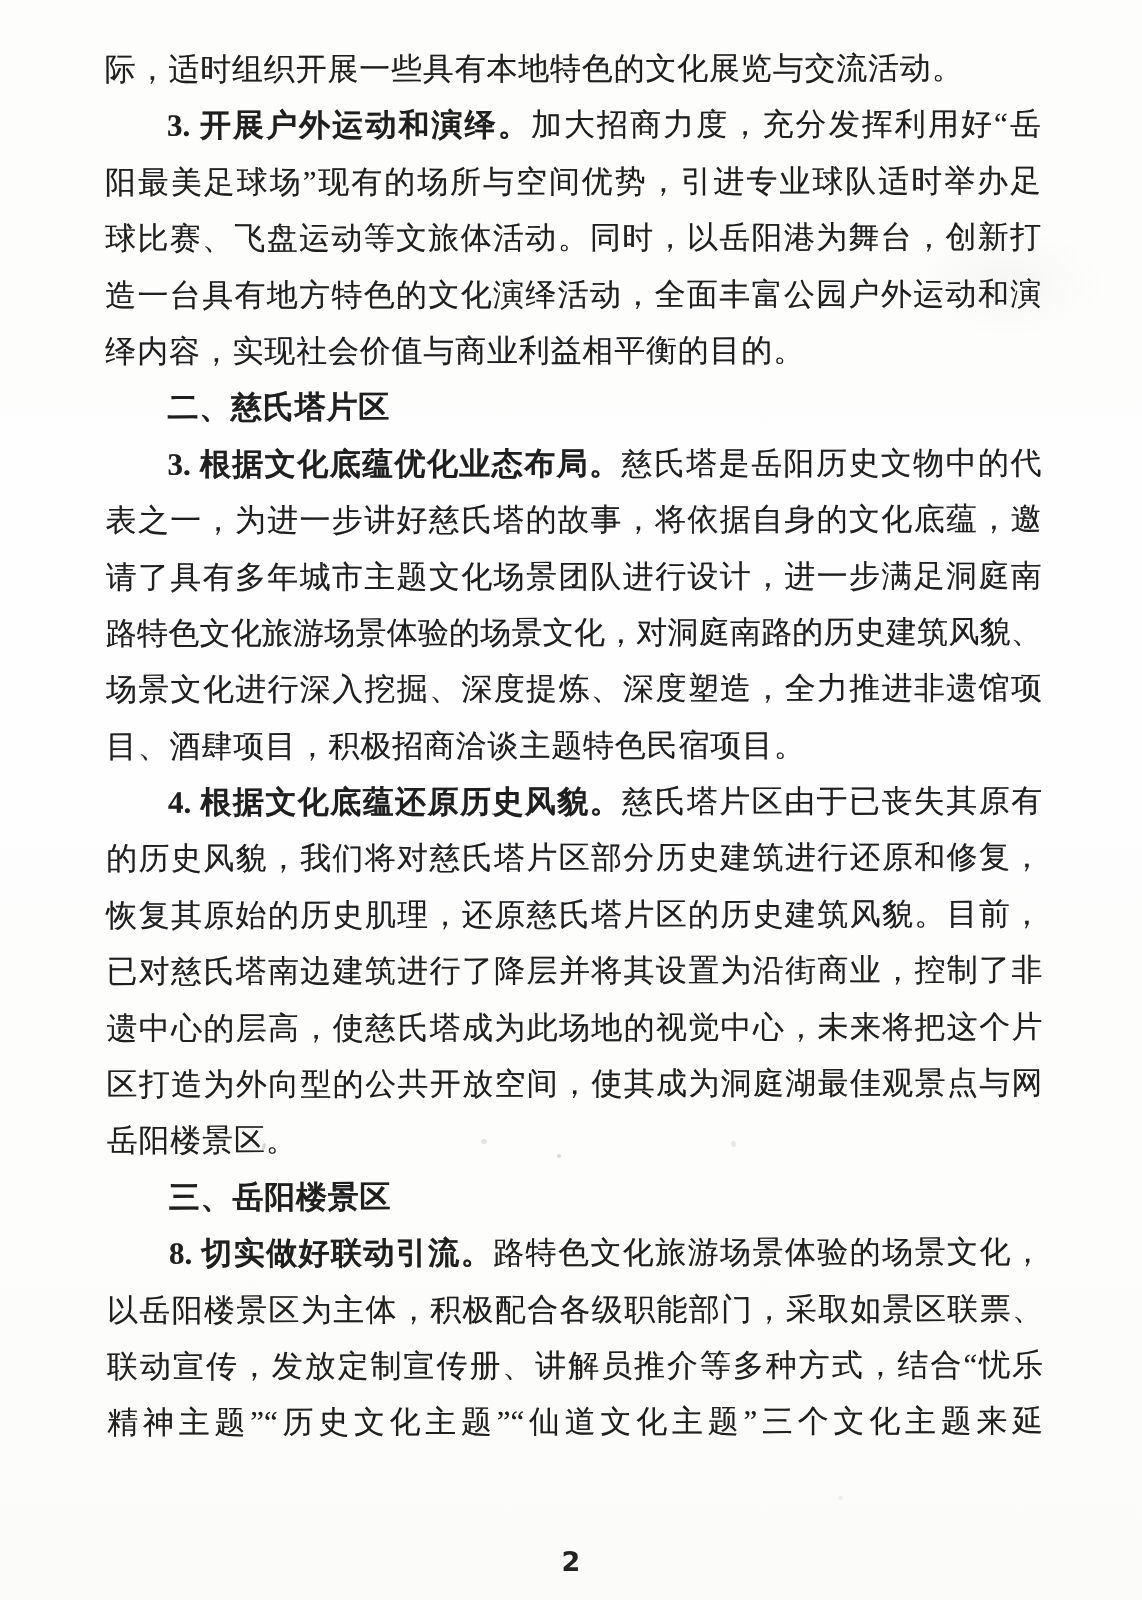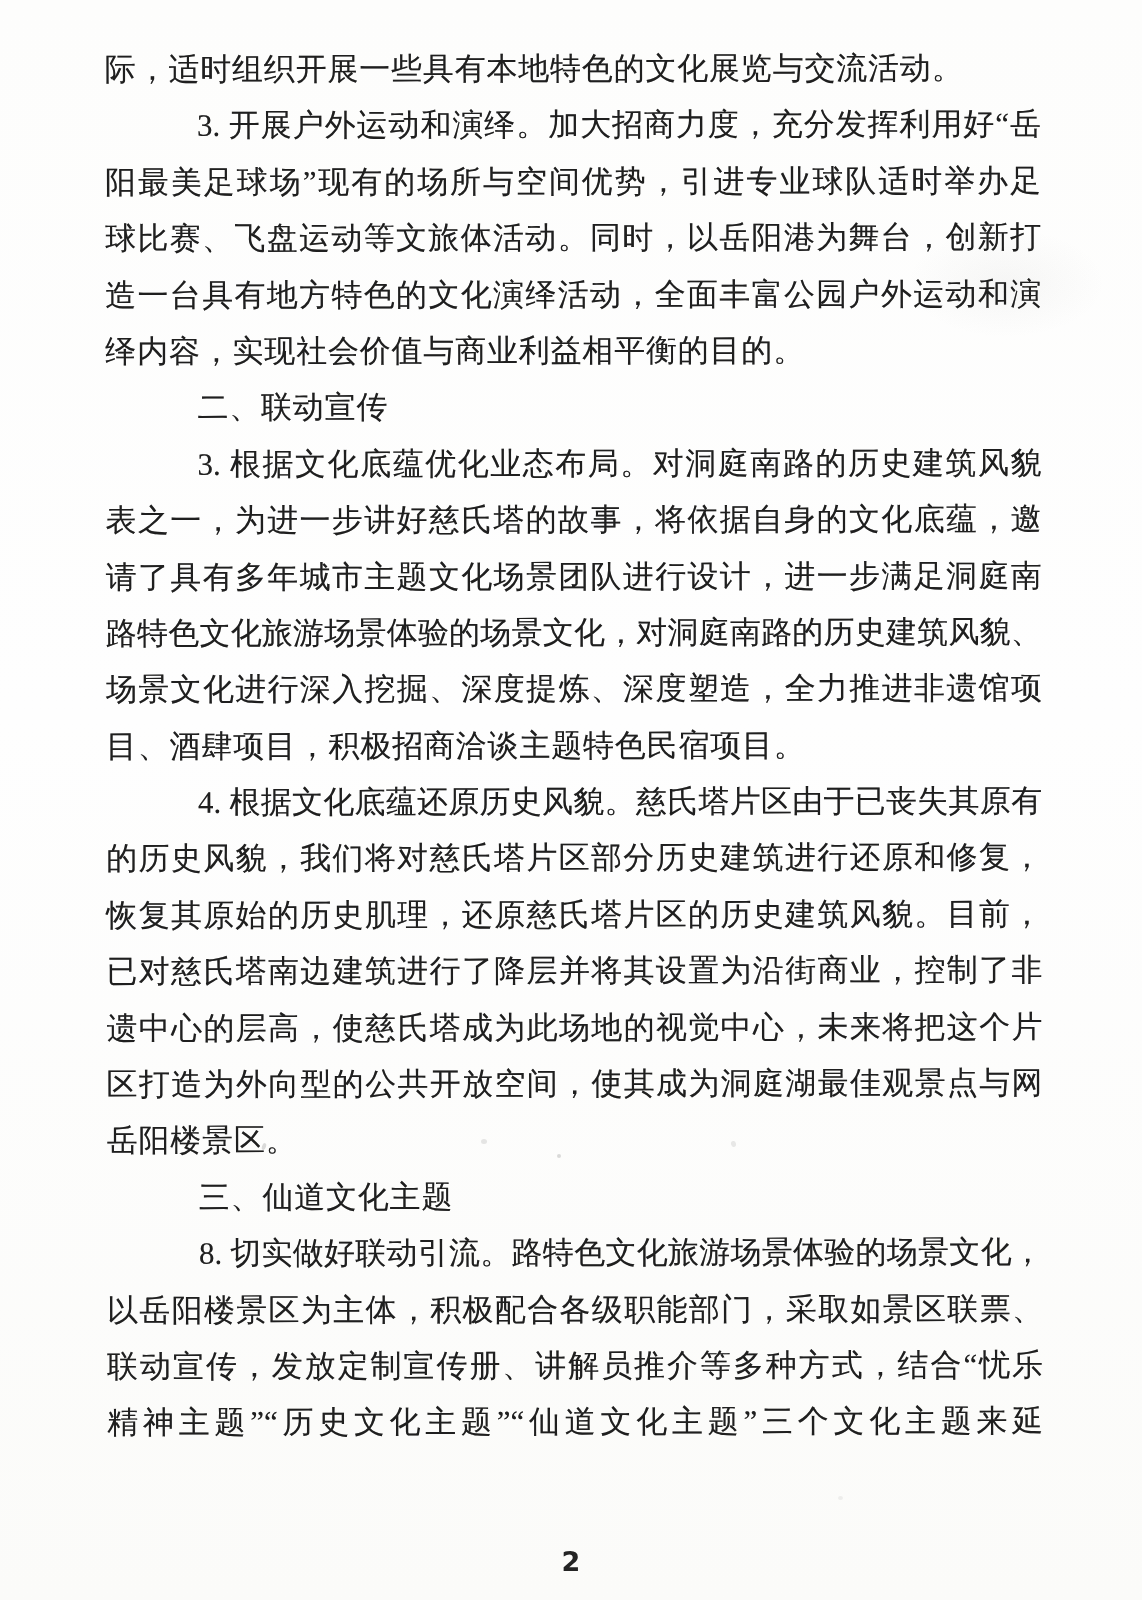--- a/index.html
+++ b/index.html
@@ -37,22 +37,21 @@
     text-align-last: justify;
     text-justify: inter-character;
   }
   .line.end {
     letter-spacing: 0.8px;
   }
   .line.indent {
     text-indent: 62px;
   }
   .lead {
-    font-weight: 400;
-    margin-left: 30px;
+    font-weight: 700;
   }
   .page-number {
     position: absolute;
     left: 0;
     right: 0;
     top: 1546px;
     text-align: center;
     font-family: "DejaVu Sans", "Liberation Sans", sans-serif;
     font-size: 27px;
     font-weight: 600;
@@ -87,35 +86,35 @@
   <div class="smudge"></div>
 
   <div class="text-block">
 
   <div class="line end"><span>际，适时组织开展一些具有本地特色的文化展览与交流活动。</span></div>
       <div class="line indent fill"><span class="lead">3. 开展户外运动和演绎。</span><span>加大招商力度，充分发挥利用好“岳</span></div>
       <div class="line fill"><span>阳最美足球场”现有的场所与空间优势，引进专业球队适时举办足</span></div>
       <div class="line fill"><span>球比赛、飞盘运动等文旅体活动。同时，以岳阳港为舞台，创新打</span></div>
       <div class="line fill"><span>造一台具有地方特色的文化演绎活动，全面丰富公园户外运动和演</span></div>
       <div class="line end"><span>绎内容，实现社会价值与商业利益相平衡的目的。</span></div>
-      <div class="line indent end"><span class="lead">二、联动宣传</span><span></span></div>
-      <div class="line indent fill"><span class="lead">3. 根据文化底蕴优化业态布局。</span><span>对洞庭南路的历史建筑风貌</span></div>
+      <div class="line indent end"><span class="lead">二、慈氏塔片区</span><span></span></div>
+      <div class="line indent fill"><span class="lead">3. 根据文化底蕴优化业态布局。</span><span>慈氏塔是岳阳历史文物中的代</span></div>
       <div class="line fill"><span>表之一，为进一步讲好慈氏塔的故事，将依据自身的文化底蕴，邀</span></div>
       <div class="line fill"><span>请了具有多年城市主题文化场景团队进行设计，进一步满足洞庭南</span></div>
       <div class="line fill"><span>路特色文化旅游场景体验的场景文化，对洞庭南路的历史建筑风貌、</span></div>
       <div class="line fill"><span>场景文化进行深入挖掘、深度提炼、深度塑造，全力推进非遗馆项</span></div>
       <div class="line end"><span>目、酒肆项目，积极招商洽谈主题特色民宿项目。</span></div>
       <div class="line indent fill"><span class="lead">4. 根据文化底蕴还原历史风貌。</span><span>慈氏塔片区由于已丧失其原有</span></div>
       <div class="line fill"><span>的历史风貌，我们将对慈氏塔片区部分历史建筑进行还原和修复，</span></div>
       <div class="line fill"><span>恢复其原始的历史肌理，还原慈氏塔片区的历史建筑风貌。目前，</span></div>
       <div class="line fill"><span>已对慈氏塔南边建筑进行了降层并将其设置为沿街商业，控制了非</span></div>
       <div class="line fill"><span>遗中心的层高，使慈氏塔成为此场地的视觉中心，未来将把这个片</span></div>
       <div class="line fill"><span>区打造为外向型的公共开放空间，使其成为洞庭湖最佳观景点与网</span></div>
       <div class="line end"><span>岳阳楼景区。</span></div>
-      <div class="line indent end"><span class="lead">三、仙道文化主题</span><span></span></div>
+      <div class="line indent end"><span class="lead">三、岳阳楼景区</span><span></span></div>
       <div class="line indent fill"><span class="lead">8. 切实做好联动引流。</span><span>路特色文化旅游场景体验的场景文化，</span></div>
       <div class="line fill"><span>以岳阳楼景区为主体，积极配合各级职能部门，采取如景区联票、</span></div>
       <div class="line fill"><span>联动宣传，发放定制宣传册、讲解员推介等多种方式，结合“忧乐</span></div>
       <div class="line fill"><span>精神主题”“历史文化主题”“仙道文化主题”三个文化主题来延</span></div>
     </div>
 
   <div class="page-number">2</div>
 
   <div class="speck s1"></div>
   <div class="speck s2"></div>

